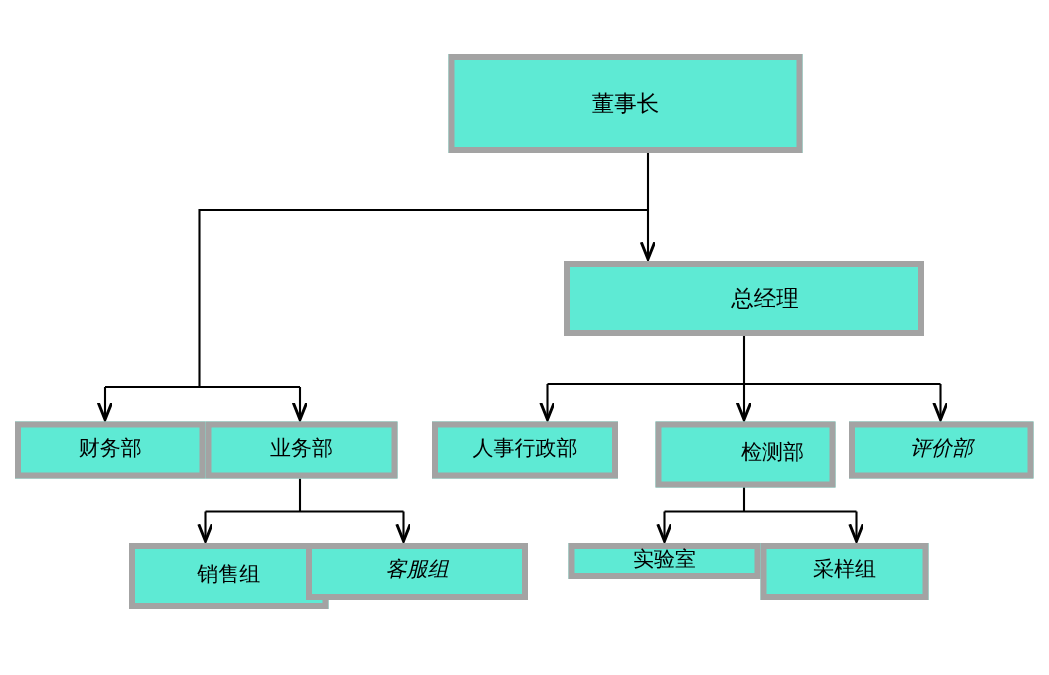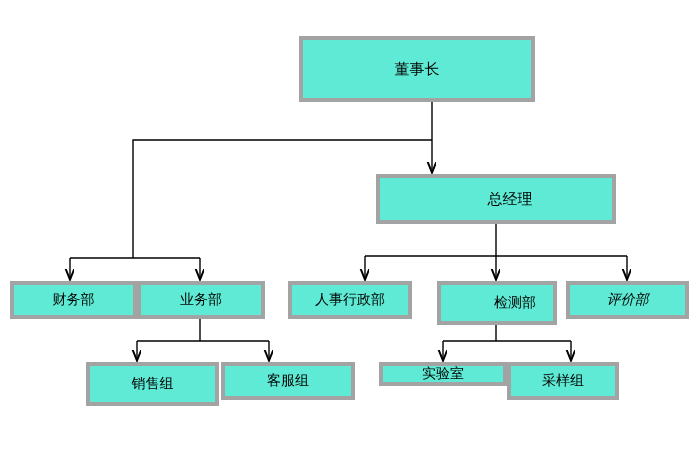--- a/index.html
+++ b/index.html
@@ -107,21 +107,21 @@
   </div>
 
   <div class="node lvl3" style="left:566px; top:281px; width:123px; height:38px;font-style:italic;">
     <span>评价部</span>
   </div>
 
   <div class="node lvl4" style="left:71px; top:362px; width:133px; height:44px;margin-left:15px;">
     <span>销售组</span>
   </div>
 
-  <div class="node lvl4" style="left:221px; top:362px; width:134px; height:38px;">
+  <div class="node lvl4" style="left:204px; top:362px; width:148px; height:38px;font-style:italic;">
     <span>客服组</span>
   </div>
 
   <div class="node lvl4" style="left:379px; top:362px; width:128px; height:24px;">
     <span>实验室</span>
   </div>
 
   <div class="node lvl4" style="left:507px; top:362px; width:112px; height:38px;">
     <span>采样组</span>
   </div>

